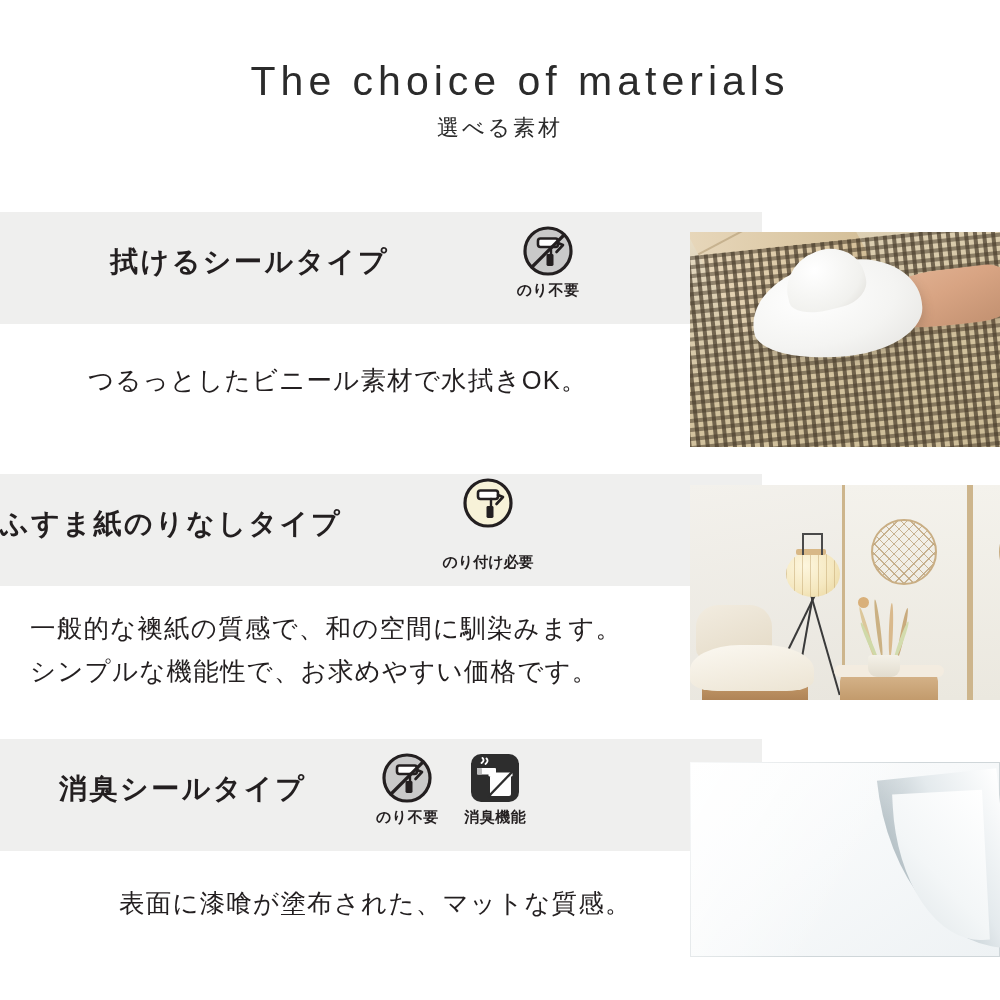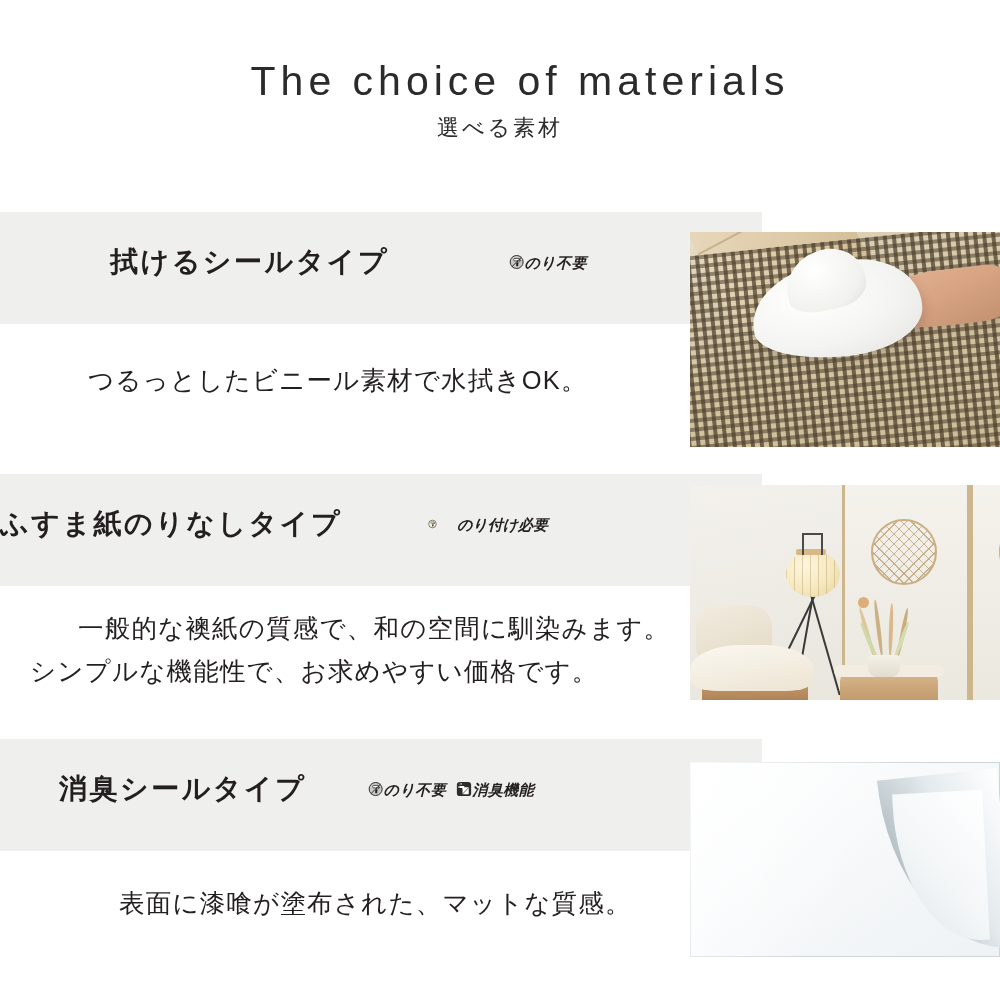--- a/index.html
+++ b/index.html
@@ -82,23 +82,22 @@
     white-space: nowrap;
   }
   .badges {
     display: flex;
     align-items: flex-start;
     gap: 10px;
   }
   .badge {
     width: 78px;
     display: flex;
-    flex-direction: row;
+    flex-direction: column;
     align-items: center;
-    font-style: italic;
   }
   .badge-label {
     margin-top: 3px;
     font-size: 15px;
     font-weight: 700;
     letter-spacing: 0.5px;
     color: #231f20;
     white-space: nowrap;
   }
   .badge-label.wide {
@@ -412,21 +411,21 @@
           <rect x="17" y="14.5" width="20" height="8.5" rx="2.4" fill="#FFFFFF" stroke="#231F20" stroke-width="2.6"></rect>
           <path d="M37 19 L42 21 L35.5 28" fill="none" stroke="#231F20" stroke-width="2.6" stroke-linejoin="round" stroke-linecap="round"></path>
           <path d="M30 23 L30 30" stroke="#231F20" stroke-width="2.4" stroke-linecap="round"></path>
           <rect x="25.5" y="30" width="7" height="12" rx="1.4" fill="#231F20"></rect>
         </svg>
         <div class="badge-label wide">のり付け必要</div>
       </div>
     </div>
   </div>
 
-  <div class="desc" style="left:30px;top:134px;margin-left:48px;">一般的な襖紙の質感で、和の空間に馴染みます。</div>
+  <div class="desc" style="left:30px;top:134px;">一般的な襖紙の質感で、和の空間に馴染みます。</div>
   <div class="desc" style="left:30px;top:177px;">シンプルな機能性で、お求めやすい価格です。</div>
 </div>
 
 <div class="section" style="top:739px;height:250px;">
   <div class="band"></div>
 
   <div class="photo" style="left:690px;top:23px;width:310px;height:195px;">
     <div class="ph3-bg"></div>
     <div class="ph3-curl"></div>
     <div class="ph3-curl2"></div>

